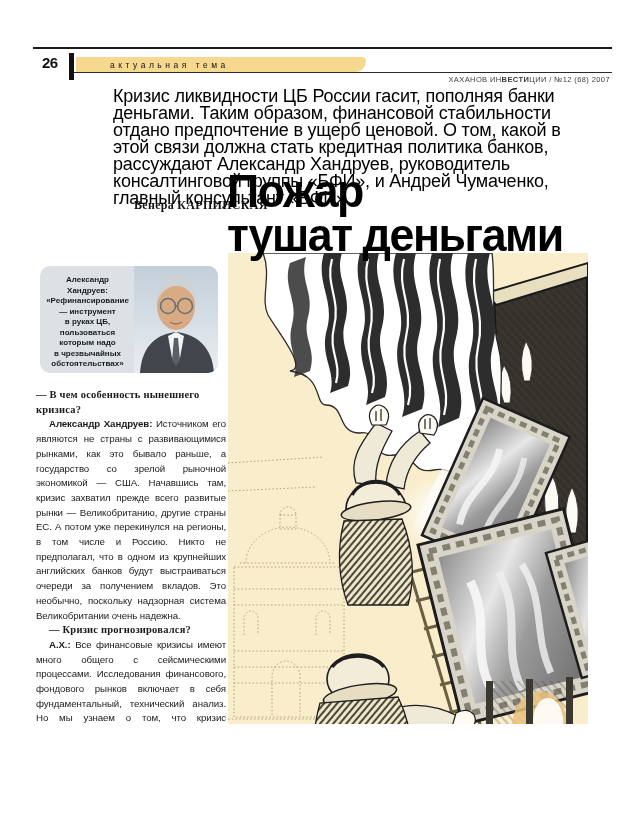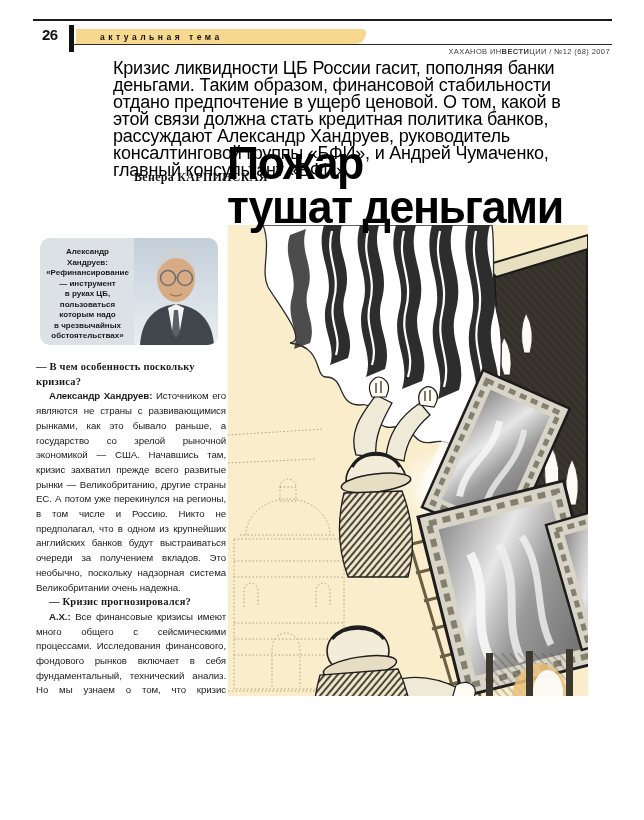--- a/index.html
+++ b/index.html
@@ -1,25 +1,25 @@
 <!DOCTYPE html>
 <html><head>
 <meta charset="utf-8">
 <style>
   html,body{margin:0;padding:0;background:#ffffff;}
   .page{position:relative;width:644px;height:696px;background:#fff;overflow:hidden;
-        font-family:"Liberation Sans",sans-serif;color:#111;}
+        font-family:"Liberation Sans",sans-serif;color:#111;margin-top:28px;}
 
   
   .top-rule{position:absolute;left:33px;top:19px;width:579px;height:2px;background:#1a1a1a;}
   .page-num{position:absolute;left:42px;top:26px;font-size:15px;font-weight:bold;letter-spacing:-0.5px;}
   .head-divider{position:absolute;left:69px;top:25px;width:5px;height:27px;background:#111;}
   .section-bar{position:absolute;left:76px;top:29px;width:290px;height:15px;background:#f6d88f;
                border-radius:0 6px 16px 0;display:flex;align-items:center;}
-  .section-bar span{font-size:8.5px;font-weight:bold;letter-spacing:3.5px;padding-left:24px;color:#151515;}
+  .section-bar span{font-size:8.5px;font-weight:normal;letter-spacing:3.5px;padding-left:34px;color:#151515;}
   .head-rule{position:absolute;left:74px;top:44px;width:538px;height:1px;background:#2a2a2a;}
   .journal{position:absolute;top:47px;right:34px;font-size:7.5px;color:#3c3c3c;letter-spacing:0.4px;}
   .journal b{font-weight:bold;text-align:right;}
 
   
   .intro{position:absolute;left:113px;top:60px;width:470px;font-size:18px;line-height:17px;
          letter-spacing:-0.2px;color:#000;}
   .byline{position:absolute;left:134px;top:170px;font-family:"Liberation Serif",serif;
           font-weight:bold;font-size:12px;letter-spacing:0.3px;}
   .title{position:absolute;left:227px;top:141px;z-index:5;font-weight:bold;font-size:47px;
@@ -93,21 +93,21 @@
         <path d="M23,36 C22,18 34,10 43,10 C54,10 62,18 61,34 C56,24 50,20 42,20 C34,20 27,26 23,36 Z" fill="#cfd2d4"></path>
         <circle cx="34" cy="40" r="7.5" fill="none" stroke="#6d6f72" stroke-width="1.6"></circle>
         <circle cx="51" cy="40" r="7.5" fill="none" stroke="#6d6f72" stroke-width="1.6"></circle>
         <line x1="41.5" y1="40" x2="43.5" y2="40" stroke="#6d6f72" stroke-width="1.4"></line>
         <path d="M36,56 Q42,60 48,56" stroke="#9a7355" stroke-width="1.4" fill="none"></path>
       </svg>
     </div>
   </div>
 
   <div class="column">
-    <p class="q">— В чем особенность поскольку кризиса?</p>
+    <p class="q">— В чем особенность нынешнего кризиса?</p>
     <p class="ind"><span class="lead">Александр Хандруев:</span><span> Источником его являются не страны с развивающимися рынками, как это бывало раньше, а государство со зрелой рыночной экономикой — США. Начавшись там, кризис захватил прежде всего развитые рынки — Великобританию, другие страны ЕС. А потом уже перекинулся на регионы, в том числе и Россию. Никто не предполагал, что в одном из крупнейших английских банков будут выстраиваться очереди за получением вкладов. Это необычно, поскольку надзорная система Великобритании очень надежна.</span></p>
     <p class="q ind">— Кризис прогнозировался?</p>
     <p class="ind"><span class="lead">А.Х.:</span><span> Все финансовые кризисы имеют много общего с сейсмическими процессами. Исследования финансового, фондового рынков включает в себя фундаментальный, технический анализ. Но мы узнаем о том, что кризис произошел, когда уже тряхануло. Да, аналитики еще с III квартала прошлого года предупреждали о возможности кризиса. Между прочим, среди них — руководители ФРС. Поэтому нельзя говорить, что никто не видел такой опасности. Однако действовала совокупность факторов, в результате чего участники рынка становились слепыми или подслеповатыми. Рейтинговые агентства боялись опускать показатели, выжидали до последнего и не делали того, что было нужно сделать. Инвесторы, вложившиеся в ценные бумаги, выданные под обеспечение некачественных ипотечных кредитов, продолжали держать их, не желая спугнуть участников рынка</span></p>
   </div>
 
   <div class="illo-credit">ВЛАДИМИР ХАХАНОВ</div>
 
   <div class="illo">
     <svg width="360" height="550" viewBox="0 0 360 550">
       <defs>

